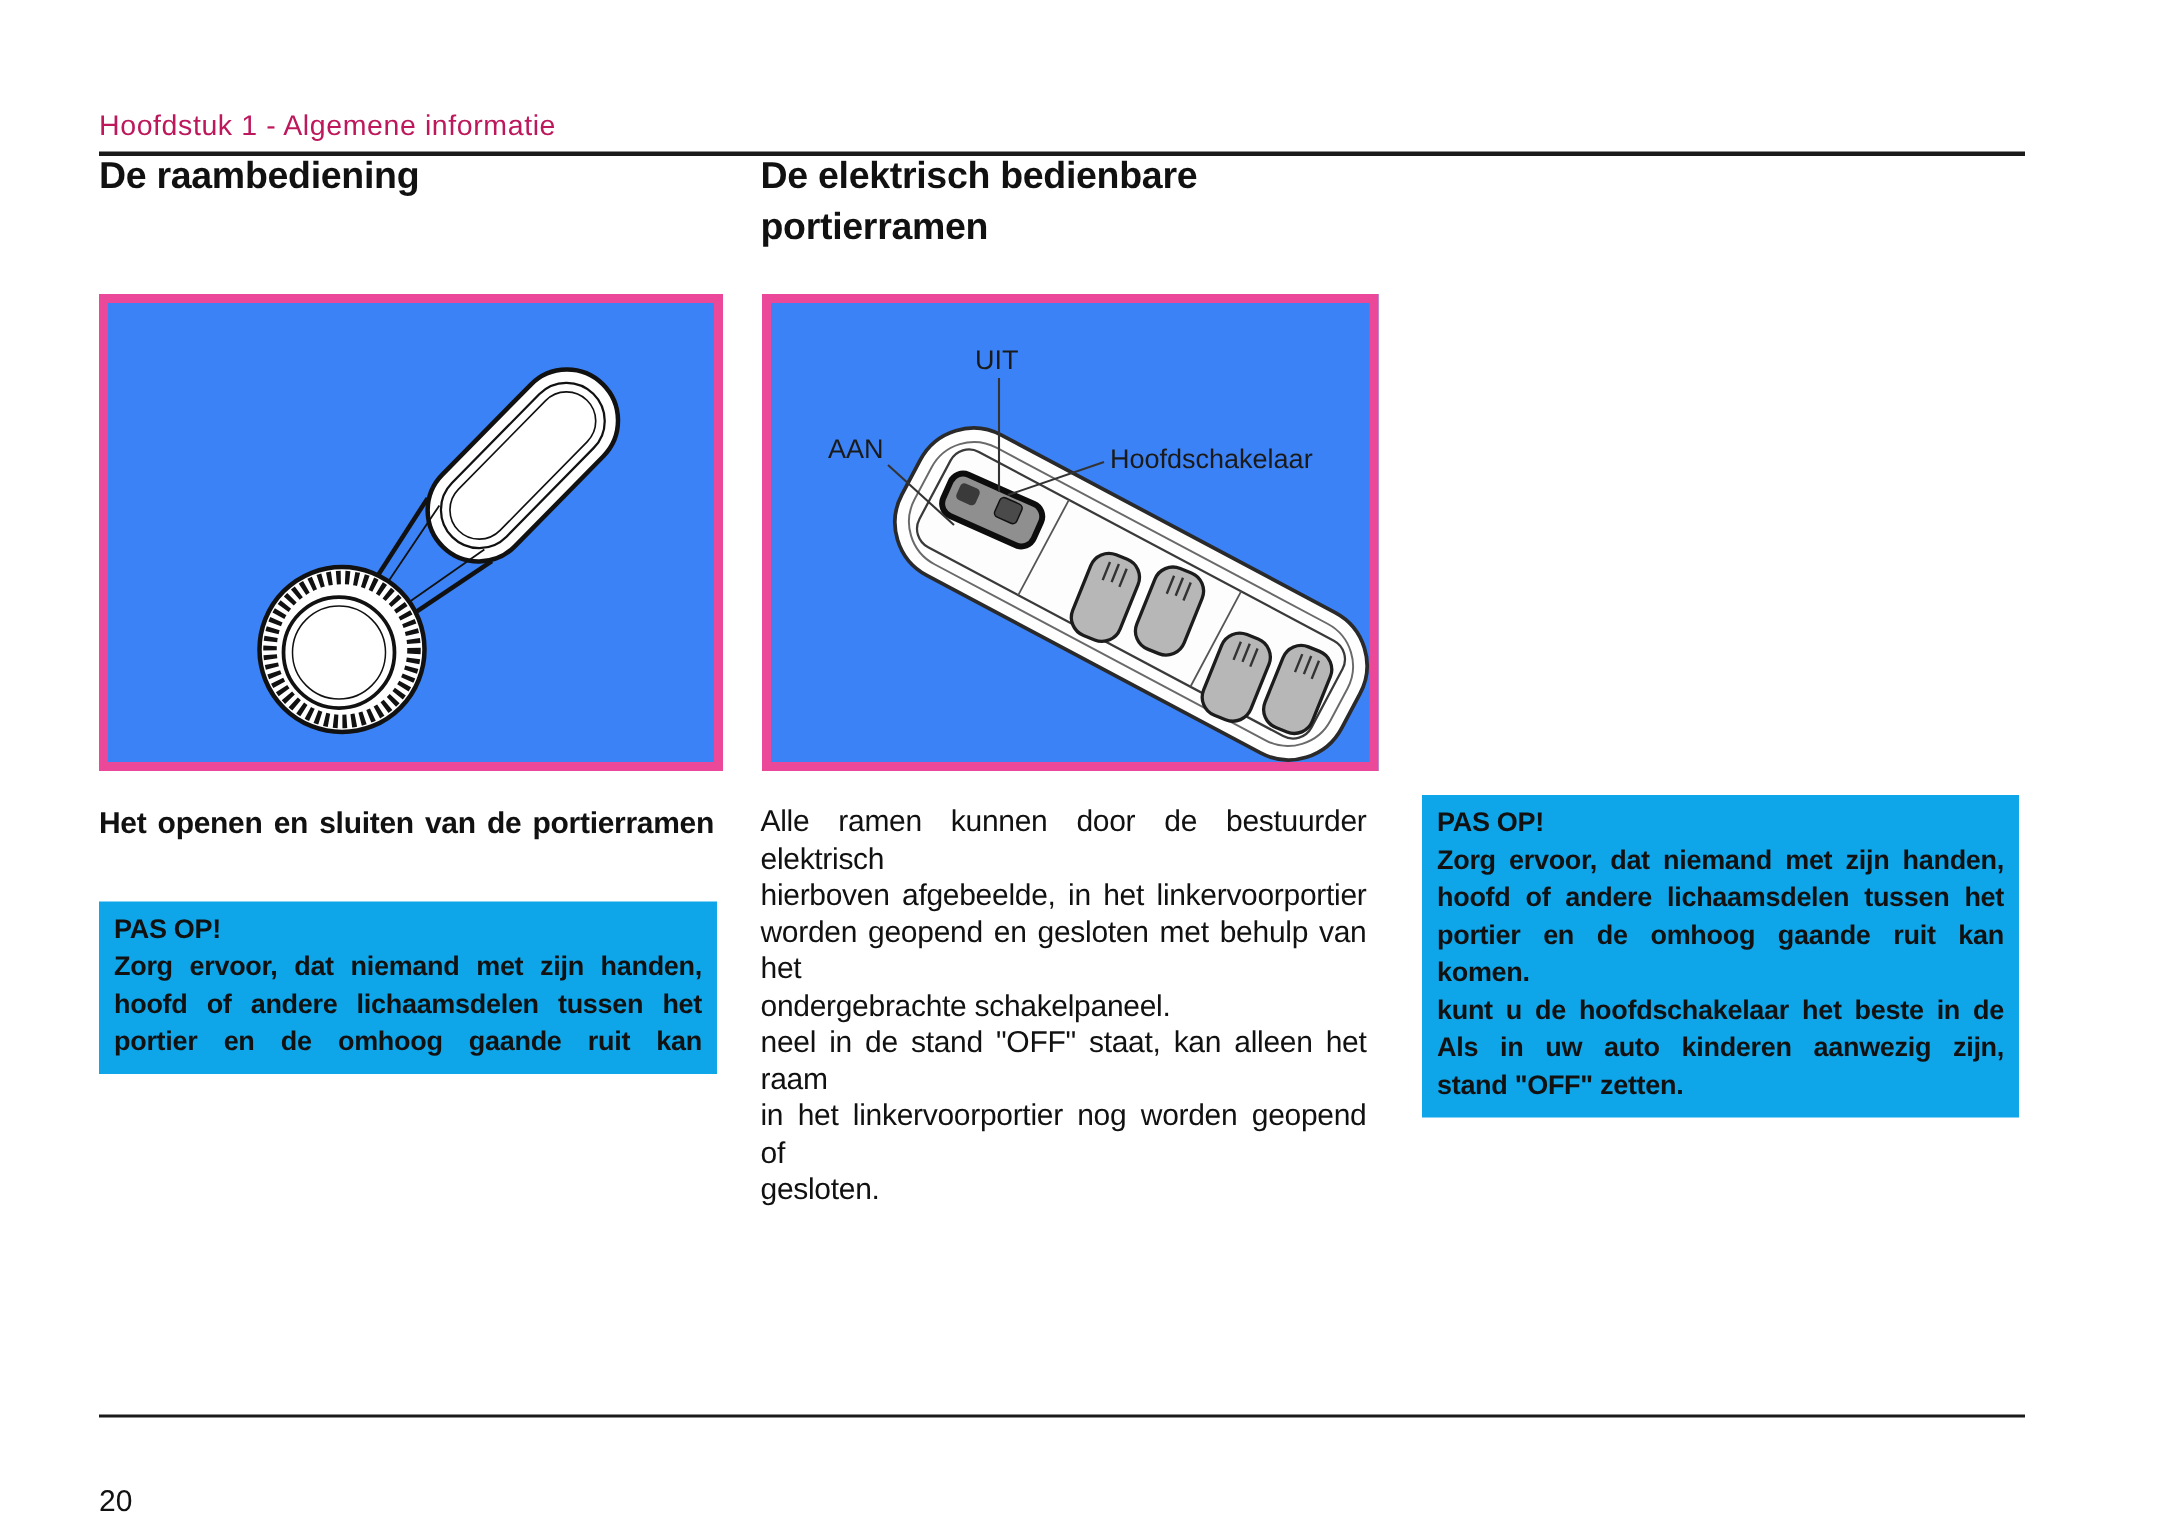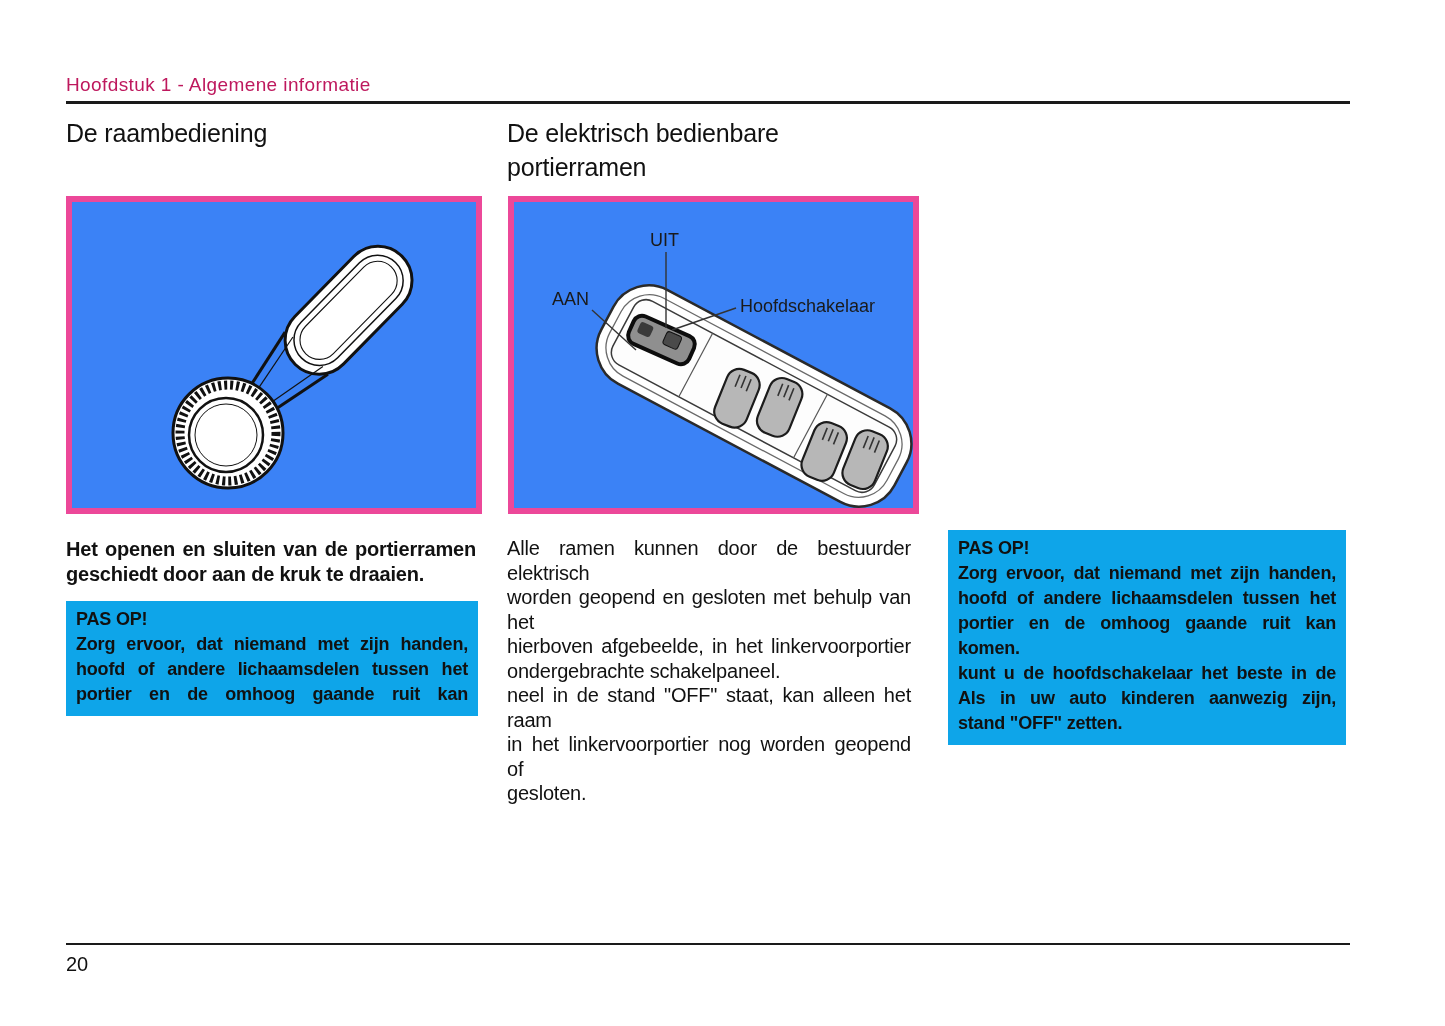--- a/index.html
+++ b/index.html
@@ -14,21 +14,21 @@
   .abs { position:absolute; }
 
   #header-text {
     left:66px; top:74px;
     font-size:19px; letter-spacing:0.4px; color:#be185d;
   }
   #header-rule {
     left:66px; top:101px; width:1284px; height:3px; background:#1a1a1a;
   }
   .col-heading {
-    top:116px; font-size:25px; font-weight:normal; line-height:34px; letter-spacing:-0.2px;
+    top:100px; font-size:25px; font-weight:bold; line-height:34px; letter-spacing:-0.2px;
   }
   #heading-left  { left:66px; }
   #heading-middle{ left:507px; width:420px; }
 
   .figure-box {
     top:196px; height:306px; border:6px solid #ec4899; background:#3b82f6;
   }
   #figure-crank { left:66px;  width:404px; }
   #figure-panel { left:508px; width:399px; }
   .figure-box svg { display:block; width:100%; height:100%; }
@@ -49,21 +49,21 @@
   }
   #warning-left  { left:66px;  top:601px; width:392px; }
   #warning-right { left:948px; top:530px; width:378px; }
 
   .jline { text-align:justify; text-align-last:justify; }
 
   #bottom-rule {
     left:66px; top:943px; width:1284px; height:2px; background:#1a1a1a;
   }
   #page-number {
-    left:66px; top:953px; font-size:20px;
+    left:66px; top:990px; font-size:20px;
   }
 </style>
 </head>
 <body>
 
 <div class="abs" id="header-text">Hoofdstuk 1 - Algemene informatie</div>
 <div class="abs" id="header-rule"></div>
 
 <div class="abs col-heading" id="heading-left">De raambediening</div>
 
@@ -138,36 +138,35 @@
     <line x1="152" y1="50" x2="152" y2="126" stroke="#333" stroke-width="1.4"></line>
     <text x="38" y="103" font-size="18">AAN</text>
     <line x1="78" y1="108" x2="122" y2="148" stroke="#333" stroke-width="1.4"></line>
     <text x="226" y="110" font-size="18">Hoofdschakelaar</text>
     <line x1="222" y1="106" x2="158" y2="128" stroke="#333" stroke-width="1.4"></line>
   </svg>
 </div>
 
 <div class="abs body-text" id="intro-left">
     <div class="jline">Het openen en sluiten van de portierramen</div>
-    <div>geschiedt door aan de kruk te draaien.</div>
   </div>
 
 <div class="abs warning-box" id="warning-left">
   <div>PAS OP!</div>
   <div>
       <div class="jline">Zorg ervoor, dat niemand met zijn handen,</div>
       <div class="jline">hoofd of andere lichaamsdelen tussen het</div>
       <div class="jline">portier en de omhoog gaande ruit kan</div>
     </div>
 </div>
 
 <div class="abs body-text" id="body-middle">
     <div class="jline">Alle ramen kunnen door de bestuurder elektrisch</div>
+    <div class="jline">hierboven afgebeelde, in het linkervoorportier</div>
     <div class="jline">worden geopend en gesloten met behulp van het</div>
-    <div class="jline">hierboven afgebeelde, in het linkervoorportier</div>
     <div>ondergebrachte schakelpaneel.</div>
     <div class="jline">neel in de stand "OFF" staat, kan alleen het raam</div>
     <div class="jline">in het linkervoorportier nog worden geopend of</div>
     <div>gesloten.</div>
   </div>
 
 <div class="abs warning-box" id="warning-right">
   <div>PAS OP!</div>
   <div>
       <div class="jline">Zorg ervoor, dat niemand met zijn handen,</div>

